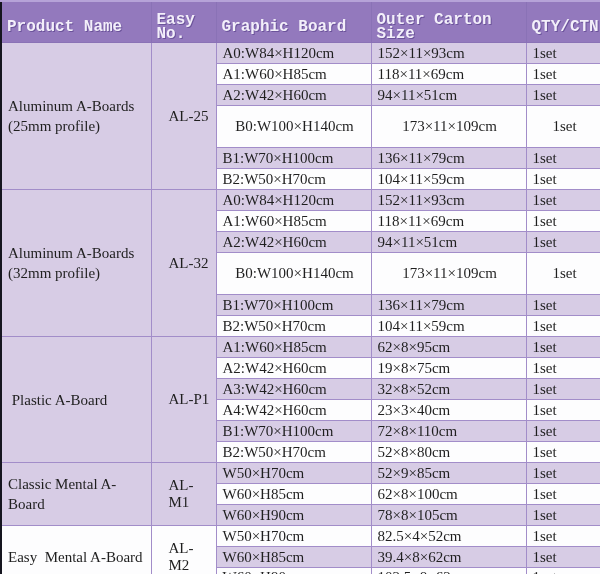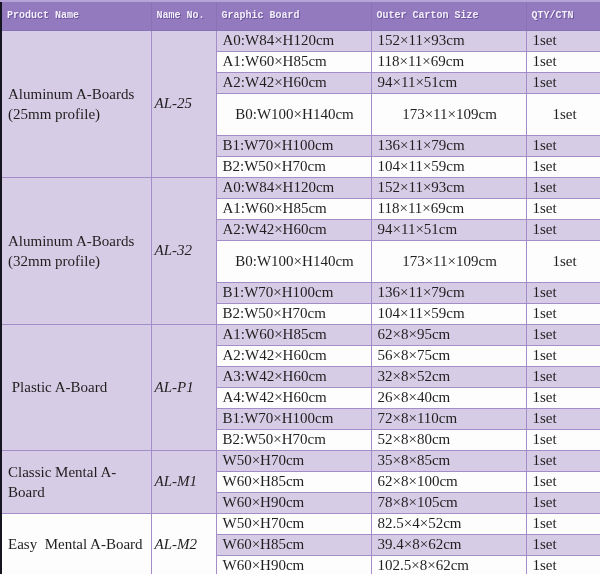--- a/index.html
+++ b/index.html
@@ -34,25 +34,25 @@
     border-bottom: 3px solid var(--outer-bottom);
     border-top: 2px solid var(--top-line);
     border-right: 1px solid var(--border);
   }
   thead tr { height: 29px; }
   th {
     background: var(--header-bg);
     color: var(--header-fg);
     font-family: "Liberation Mono", "DejaVu Sans Mono", monospace;
     font-weight: bold;
-    font-size: 10px;
+    font-size: 16px;
     line-height: 14px;
     text-align: left;
     vertical-align: middle;
-    padding: 1px 2px 1px 5px;
+    padding: 11px 2px 1px 5px;
     border: 1px solid var(--header-border);
     text-shadow: 1px 1px 0 #6b539a;
     overflow: hidden;
     white-space: normal;
   }
   tbody tr { height: 21px; }
   tbody tr.tall { height: 42px; text-align: center; }
   td {
     font-family: "Liberation Serif", serif;
     font-size: 15px;
@@ -61,38 +61,38 @@
     padding: 0 4px 0 6px;
     vertical-align: middle;
     overflow: hidden;
   }
   td.lav { background: var(--stripe); margin-top: 13px; }
   td.wht { background: var(--white-row); }
   td.product {
     white-space: pre-wrap;
     line-height: 20px;
   }
-  td.itemno { padding-left: 3px; font-style: italic; }
+  td.itemno { padding-left: 17px; }
 </style>
 </head>
 <body>
 
 <div class="page">
   <table class="spec">
     <colgroup>
       <col style="width:150px">
       <col style="width:65px">
       <col style="width:155px">
       <col style="width:155px">
       <col style="width:75px">
     </colgroup>
     <thead>
       <tr>
         <th>Product Name</th>
-        <th>Name No.</th>
+        <th>Easy No.</th>
         <th>Graphic Board</th>
         <th>Outer Carton Size</th>
         <th>QTY/CTN</th>
       </tr>
     </thead>
     <tbody id="table-body">
         <tr>
           <td rowspan="6" class="product lav">Aluminum A-Boards (25mm profile)</td>
           <td rowspan="6" class="itemno lav">AL-25</td>
           <td class="lav">A0:W84×H120cm</td>
@@ -158,48 +158,48 @@
         </tr>
         <tr>
           <td rowspan="6" class="product lav"> Plastic A-Board</td>
           <td rowspan="6" class="itemno lav">AL-P1</td>
           <td class="lav">A1:W60×H85cm</td>
           <td class="lav">62×8×95cm</td>
           <td class="lav">1set</td>
         </tr>
         <tr>
           <td class="wht">A2:W42×H60cm</td>
-          <td class="wht">56×8×75cm</td>
+          <td class="wht">19×8×75cm</td>
           <td class="wht">1set</td>
         </tr>
         <tr>
           <td class="lav">A3:W42×H60cm</td>
           <td class="lav">32×8×52cm</td>
           <td class="lav">1set</td>
         </tr>
         <tr>
           <td class="wht">A4:W42×H60cm</td>
-          <td class="wht">26×8×40cm</td>
+          <td class="wht">23×3×40cm</td>
           <td class="wht">1set</td>
         </tr>
         <tr>
           <td class="lav">B1:W70×H100cm</td>
           <td class="lav">72×8×110cm</td>
           <td class="lav">1set</td>
         </tr>
         <tr>
           <td class="wht">B2:W50×H70cm</td>
           <td class="wht">52×8×80cm</td>
           <td class="wht">1set</td>
         </tr>
         <tr>
           <td rowspan="3" class="product lav">Classic Mental A-Board</td>
           <td rowspan="3" class="itemno lav">AL-M1</td>
           <td class="lav">W50×H70cm</td>
-          <td class="lav">35×8×85cm</td>
+          <td class="lav">52×9×85cm</td>
           <td class="lav">1set</td>
         </tr>
         <tr>
           <td class="wht">W60×H85cm</td>
           <td class="wht">62×8×100cm</td>
           <td class="wht">1set</td>
         </tr>
         <tr>
           <td class="lav">W60×H90cm</td>
           <td class="lav">78×8×105cm</td>

